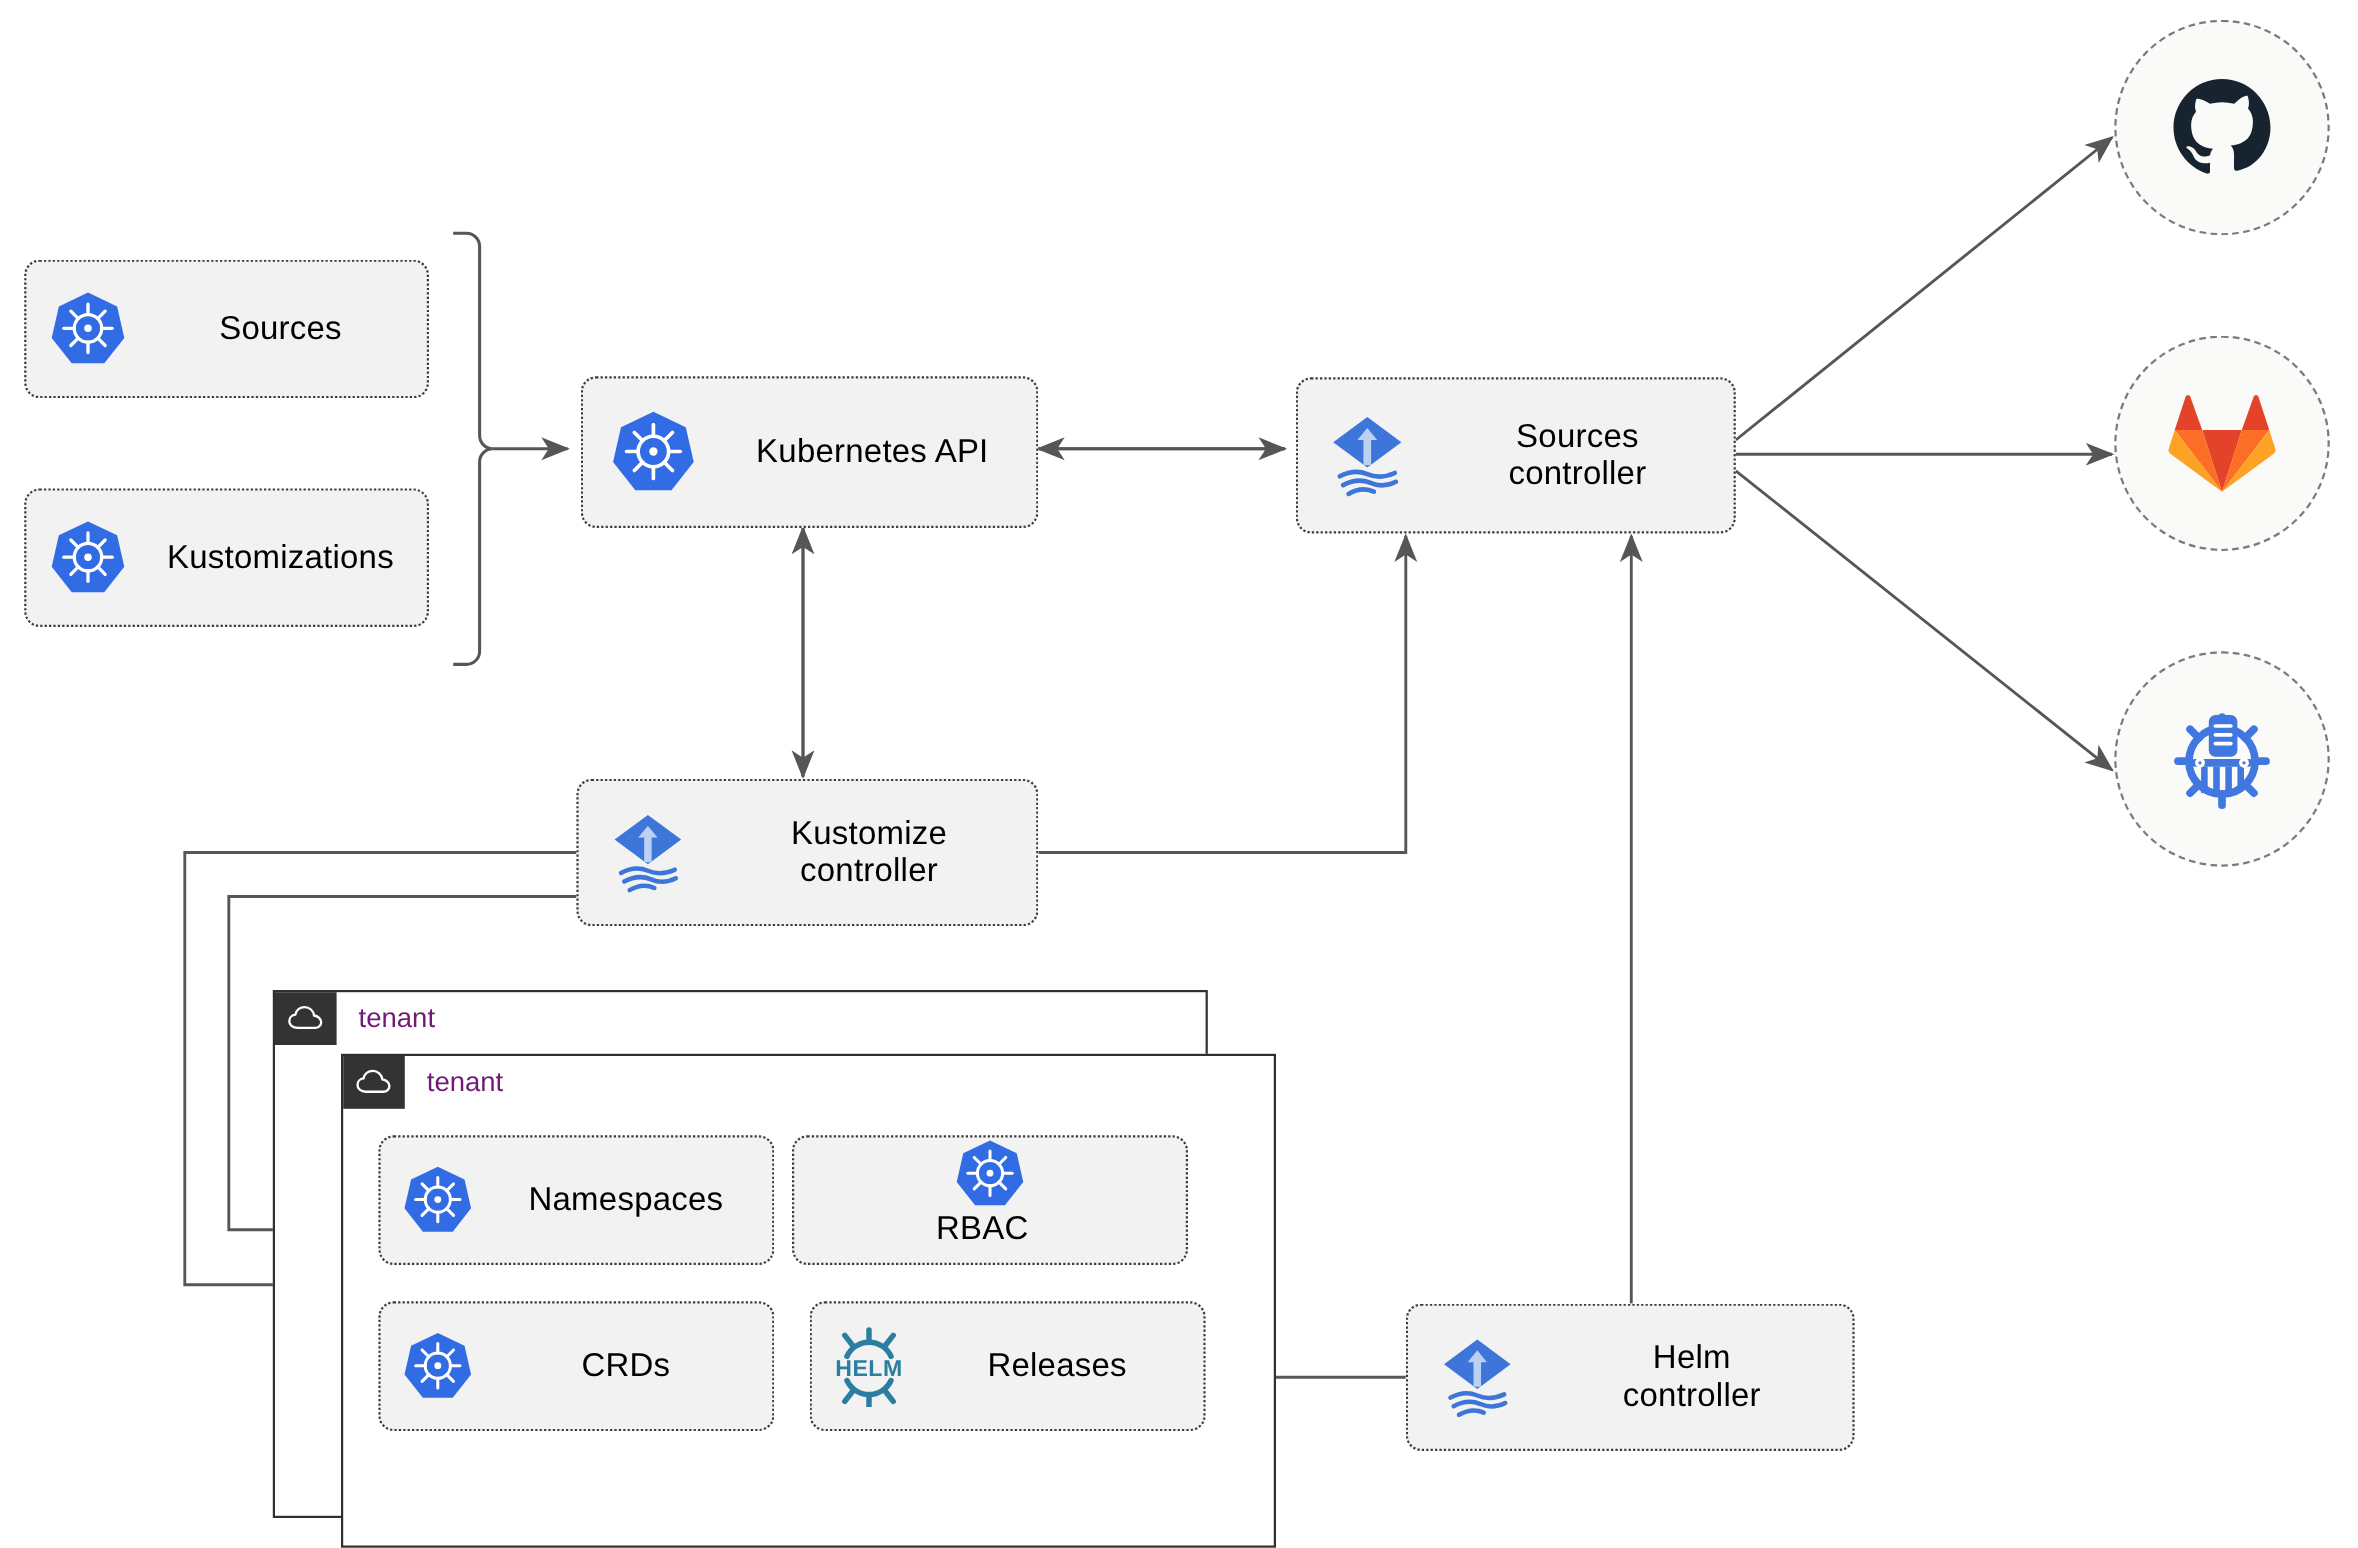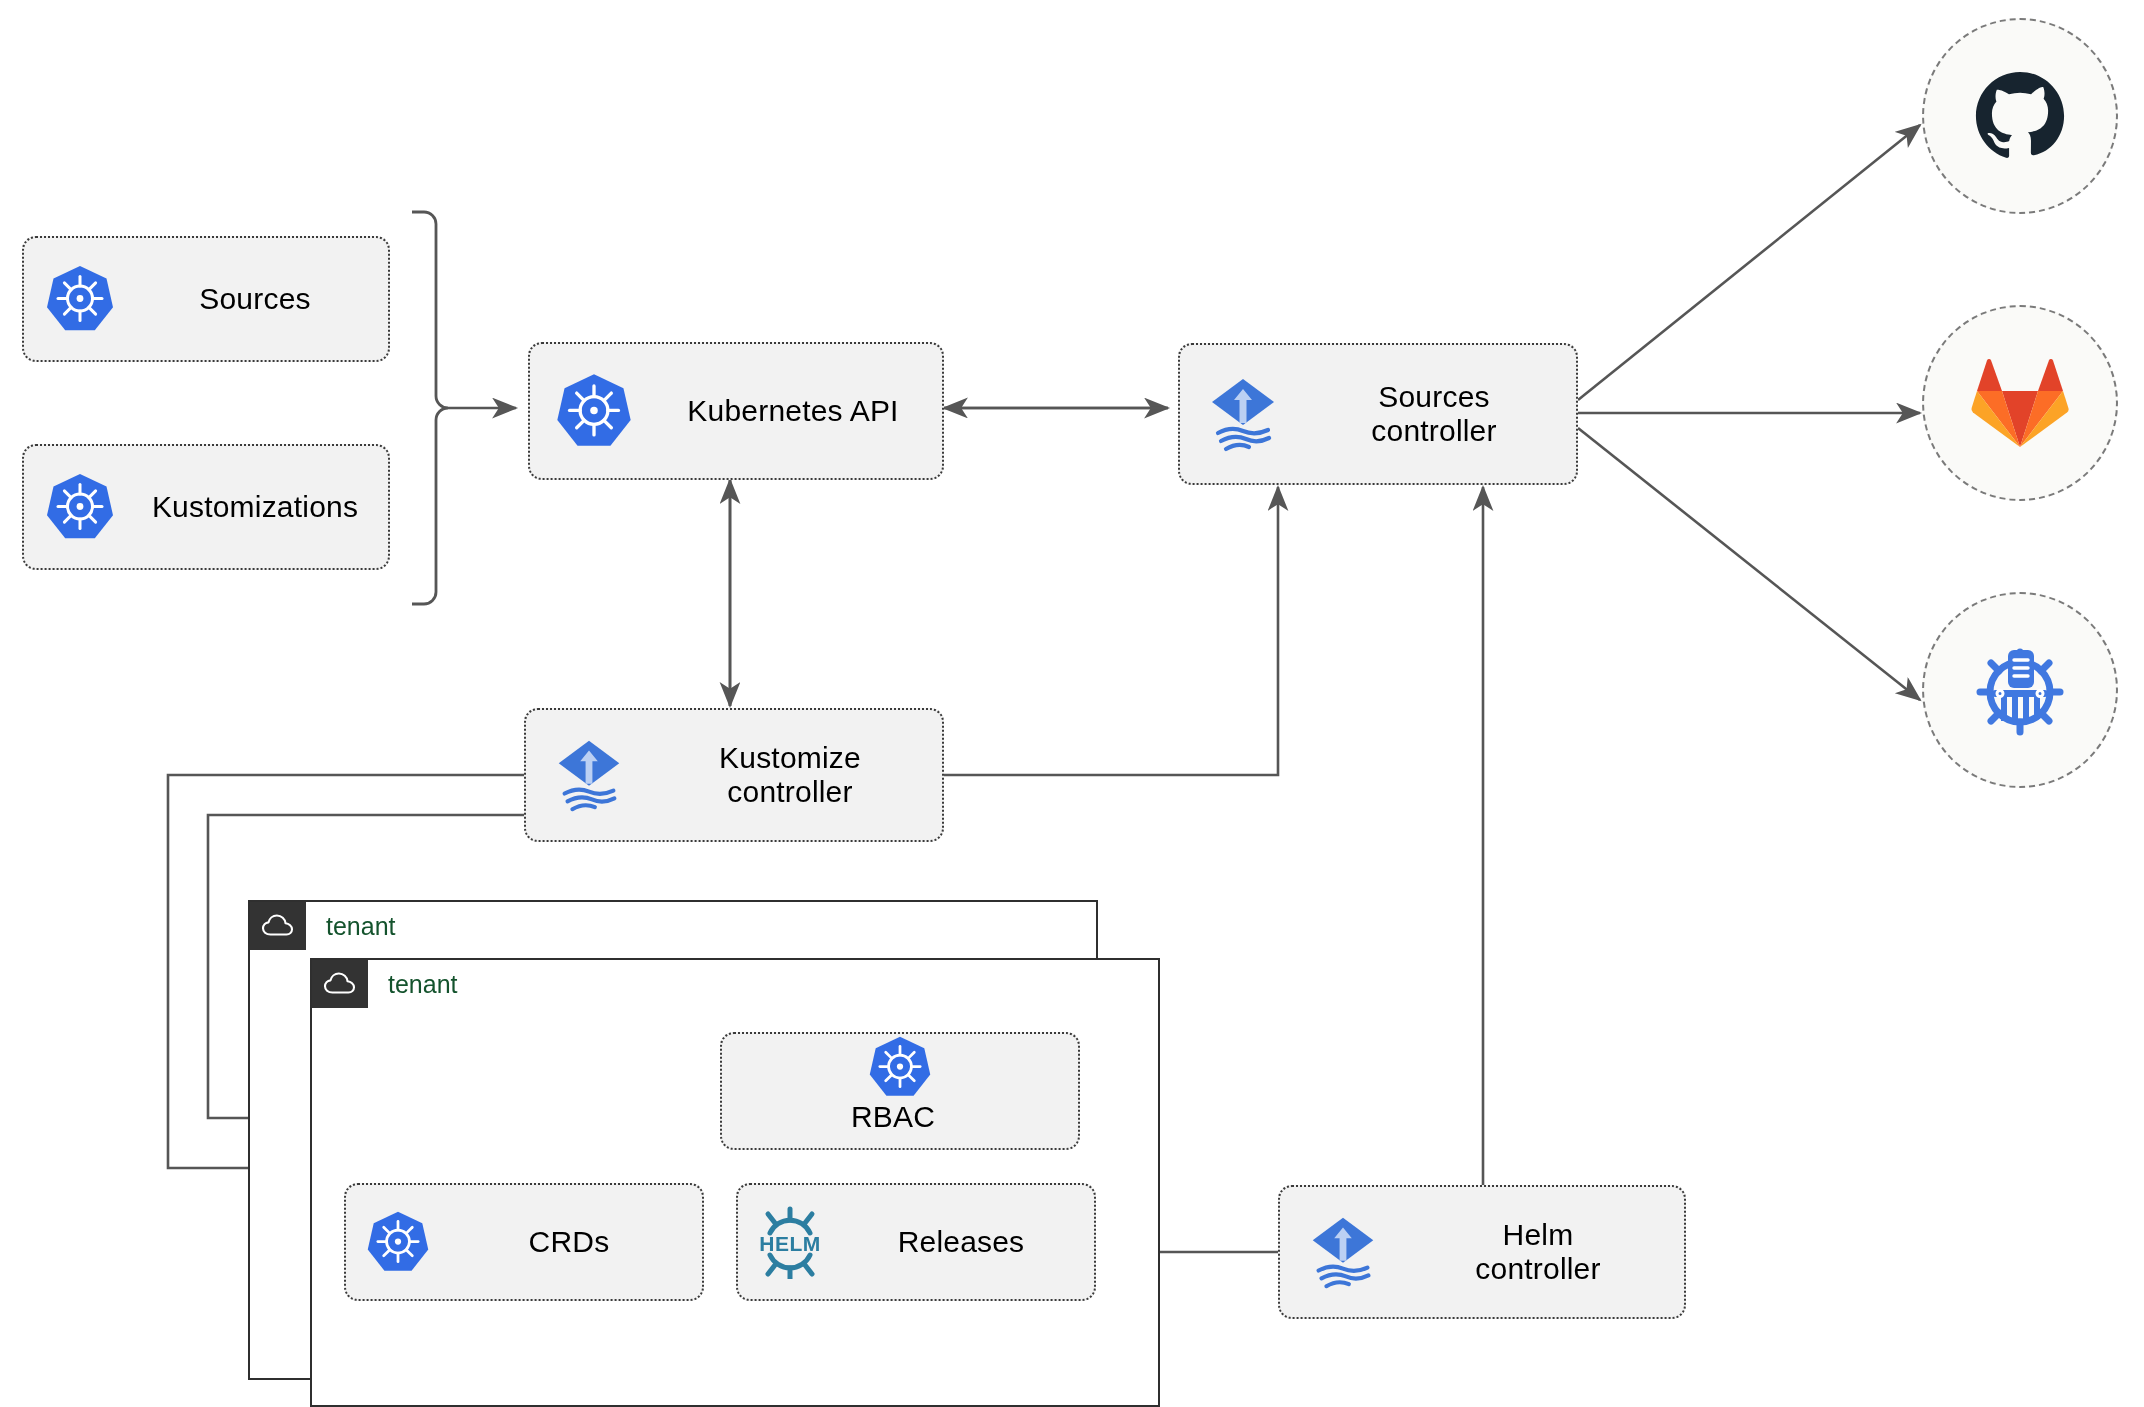--- a/index.html
+++ b/index.html
@@ -27,21 +27,21 @@
   
   .tenant{
     position:absolute;background:#ffffff;border:2px solid #2f2f2f;box-sizing:border-box;
   }
   .tenant-head{
     position:absolute;left:0;top:0;height:48px;display:flex;align-items:center;
   }
   .tenant-badge{
     width:56px;height:48px;background:#333333;display:flex;align-items:center;justify-content:center;
   }
-  .tenant-title{font-size:25px;color:#14532d;padding-left:20px;}
+  .tenant-title{font-size:25px;color:#701a75;padding-left:20px;}
 
   
   .circle{
     position:absolute;border:2px dashed #7a7a7a;border-radius:50%;
     background:#FAFAF8;box-sizing:border-box;
     display:flex;align-items:center;justify-content:center;
   }
 
   .helmword{
     font-family:"Liberation Sans",sans-serif;font-weight:bold;font-size:21px;
@@ -218,20 +218,40 @@
           <path d="M18 62 Q31 55 43 60 Q55 65 68 59"></path>
           <path d="M21 70 Q34 63 46 68 Q57 73 69 67"></path>
           <path d="M26 78 Q38 71 49 76"></path>
         </g>
       </svg>
     </div>
     <div class="lbl">Helm
 controller</div>
   </div>
 
+  <div class="node" style="left:344px;top:1032px;width:360px;height:118px;">
+    <div class="ico" style="width:104px;">
+      <svg width="66" height="66" viewBox="0 0 72 72" aria-hidden="true">
+        <path d="M36 3 L62.5 15.6 L69 44.2 L50.8 67.3 L21.2 67.3 L3 44.2 L9.5 15.6 Z" fill="#326CE5"></path>
+        <g fill="none" stroke="#ffffff" stroke-width="3" stroke-linecap="round">
+          <circle cx="36" cy="35.5" r="12.5"></circle>
+          <circle cx="36" cy="35.5" r="3.4" fill="#ffffff" stroke="none"></circle>
+          <line x1="36" y1="13.5" x2="36" y2="23"></line>
+            <line x1="36" y1="48" x2="36" y2="57.5"></line>
+          <line x1="14" y1="35.5" x2="23.5" y2="35.5"></line>
+            <line x1="48.5" y1="35.5" x2="58" y2="35.5"></line>
+          <line x1="20.4" y1="19.9" x2="27.1" y2="26.6"></line>
+            <line x1="44.9" y1="44.4" x2="51.6" y2="51.1"></line>
+          <line x1="51.6" y1="19.9" x2="44.9" y2="26.6"></line>
+            <line x1="27.1" y1="44.4" x2="20.4" y2="51.1"></line>
+        </g>
+      </svg>
+    </div>
+    <div class="lbl">Namespaces</div>
+  </div>
 
   <div class="node" style="left:720px;top:1032px;width:360px;height:118px;flex-direction:column;">
     <div class="ico" style="width:104px;">
       <svg width="66" height="66" viewBox="0 0 72 72" aria-hidden="true">
         <path d="M36 3 L62.5 15.6 L69 44.2 L50.8 67.3 L21.2 67.3 L3 44.2 L9.5 15.6 Z" fill="#326CE5"></path>
         <g fill="none" stroke="#ffffff" stroke-width="3" stroke-linecap="round">
           <circle cx="36" cy="35.5" r="12.5"></circle>
           <circle cx="36" cy="35.5" r="3.4" fill="#ffffff" stroke="none"></circle>
           <line x1="36" y1="13.5" x2="36" y2="23"></line>
             <line x1="36" y1="48" x2="36" y2="57.5"></line>

